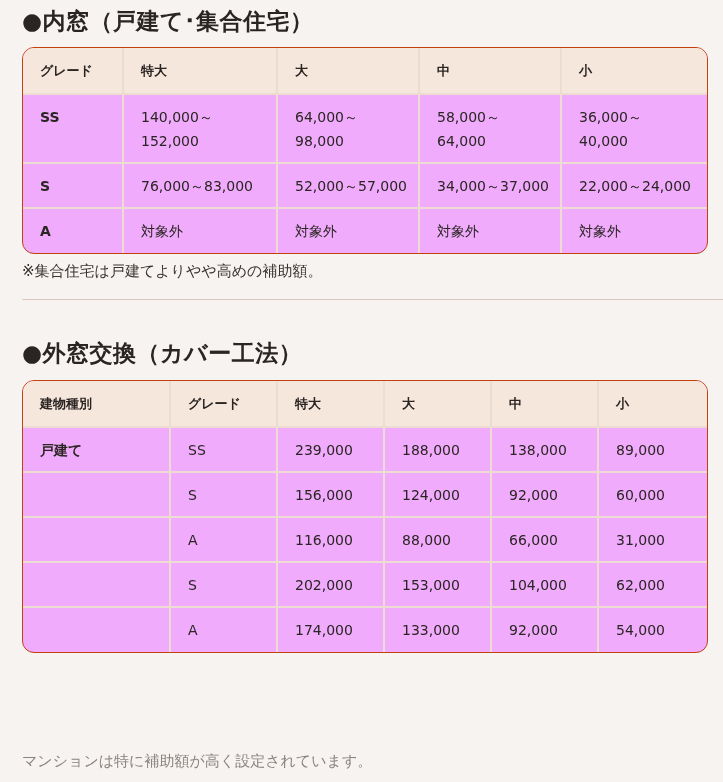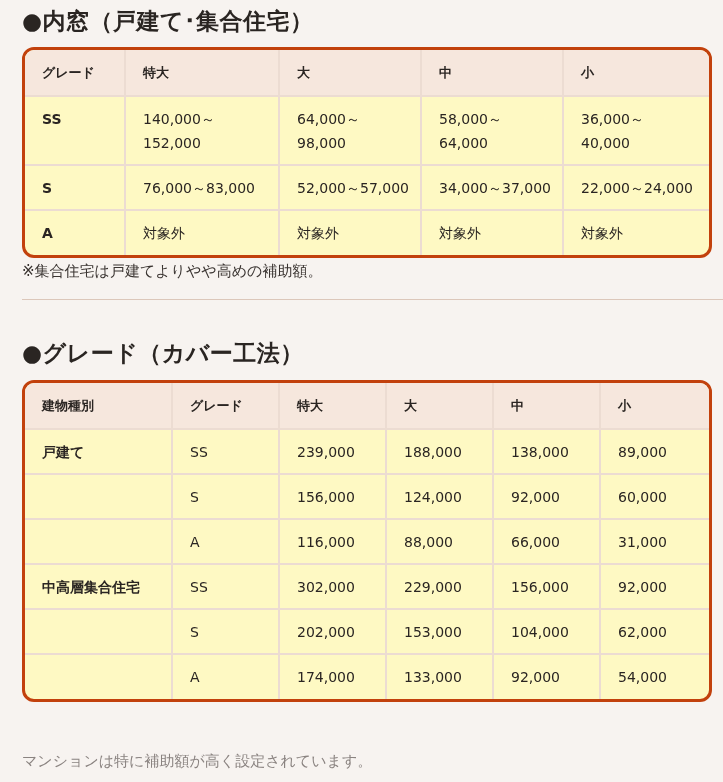--- a/index.html
+++ b/index.html
@@ -12,22 +12,22 @@
   }
   .h {
     position: absolute; left: 22px;
     font-size: 23px; font-weight: bold; color: #2a2522;
     letter-spacing: 0.5px; margin: 0;
   }
   #h1 { top: 6px; }
   #h2 { top: 338px; }
   .tbl {
     position: absolute; left: 22px; width: 684px;
-    border: 3px solid #c2410c; border-radius: 12px;
-    overflow: hidden; background: #fef9c3;
+    border: 1px solid #c2410c; border-radius: 12px;
+    overflow: hidden; background: #f0abfc;
   }
   #t1 { top: 47px; }
   #t2 { top: 380px; }
   table { border-collapse: collapse; width: 100%; table-layout: fixed; }
   th, td {
     text-align: left; vertical-align: top;
     font-size: 14px; line-height: 24px;
     border-right: 2px solid #ecdcd2; border-bottom: 2px solid #ecdcd2;
     padding: 0 0 0 17px; box-sizing: border-box;
   }
@@ -100,21 +100,21 @@
         <td>対象外</td>
       </tr>
     </tbody>
   </table>
 </div>
 
 <div class="note" id="n1">※集合住宅は戸建てよりやや高めの補助額。</div>
 
 <div class="divider"></div>
 
-<h2 class="h" id="h2">●グレード（カバー工法）</h2>
+<h2 class="h" id="h2">●外窓交換（カバー工法）</h2>
 
 <div class="tbl" id="t2">
   <table>
     <colgroup>
         <col style="width:147px">
         <col style="width:107px">
         <col style="width:107px">
         <col style="width:107px">
         <col style="width:107px">
         <col style="width:109px">
@@ -148,28 +148,20 @@
       </tr>
       <tr>
         <td class="b"></td>
         <td>A</td>
         <td>116,000</td>
         <td>88,000</td>
         <td>66,000</td>
         <td>31,000</td>
       </tr>
       <tr>
-        <td class="b">中高層集合住宅</td>
-        <td>SS</td>
-        <td>302,000</td>
-        <td>229,000</td>
-        <td>156,000</td>
-        <td>92,000</td>
-      </tr>
-      <tr>
         <td class="b"></td>
         <td>S</td>
         <td>202,000</td>
         <td>153,000</td>
         <td>104,000</td>
         <td>62,000</td>
       </tr>
       <tr>
         <td class="b"></td>
         <td>A</td>

